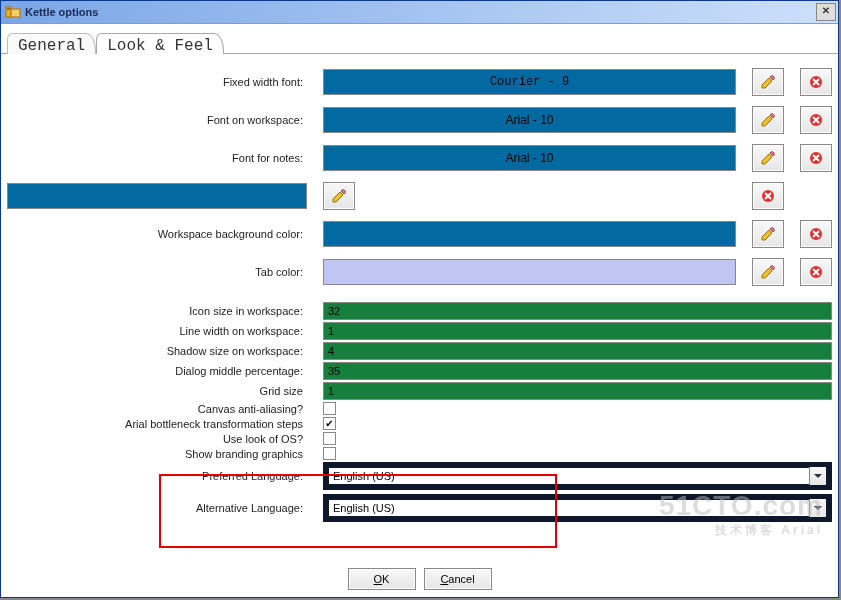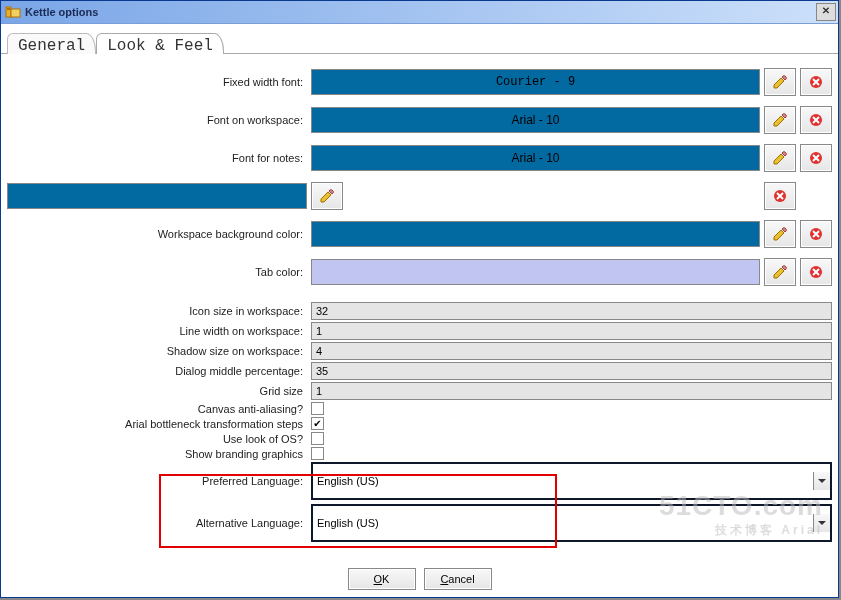--- a/index.html
+++ b/index.html
@@ -94,21 +94,21 @@
     flex-direction: column;
     gap: 0;
     position: relative;
     box-sizing: border-box;
   }
   .row {
     display: grid;
     grid-template-columns: 300px 1fr auto;
     align-items: center;
     margin-bottom: 8px;
-    gap: 4px;
+    gap: 16px;
   }
   .row.font {
     grid-template-columns: 300px 1fr 32px 32px;
     margin-bottom: 10px;
   }
   .row.color {
     grid-template-columns: 300px 1fr 32px 32px;
     margin-bottom: 10px;
   }
   .lbl {
@@ -145,21 +145,21 @@
   .row.text {
     grid-template-columns: 300px 1fr;
     margin-bottom: 2px;
   }
   .txtfield {
     height: 18px;
     border: 1px solid #888;
     padding: 0 4px;
     font: inherit;
     box-sizing: border-box;
-    background: #e5e5e5;
+    background: #15803d;
   }
   .row.check {
     grid-template-columns: 300px auto 1fr;
     margin-bottom: 2px;
   }
   .chk {
     width: 13px;
     height: 13px;
     border: 1px solid #888;
     background: #fff;
@@ -169,22 +169,22 @@
     font-size: 10px;
     color: #000;
     box-sizing: border-box;
   }
   .row.combo {
     grid-template-columns: 300px 1fr;
     margin-bottom: 4px;
   }
   .combo-ctrl {
     position: relative;
-    height: 38px;
-    border: 2px solid #0f172a;
+    height: 28px;
+    border: 6px solid #0f172a;
     background: #fff;
     box-sizing: border-box;
     display: flex;
     align-items: center;
   }
   .combo-ctrl .val {
     flex: 1;
     padding: 0 4px;
   }
   .combo-ctrl .arrow {

